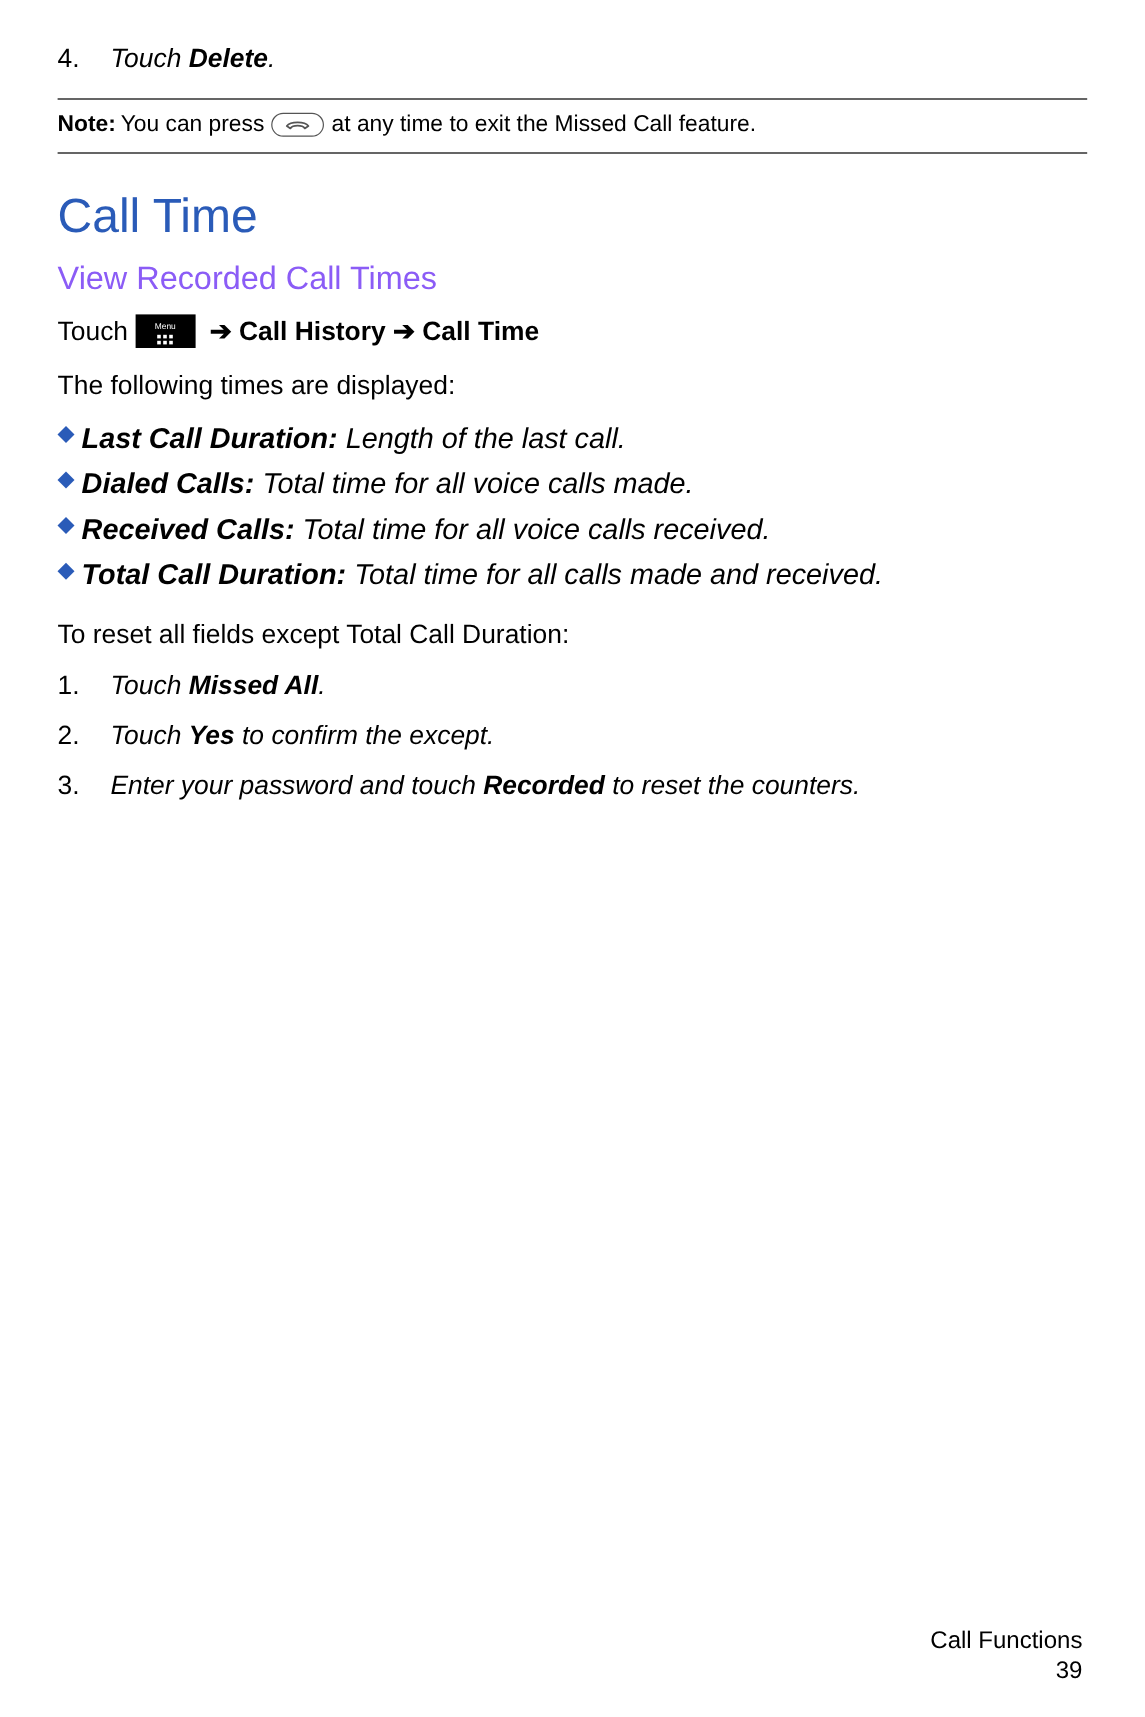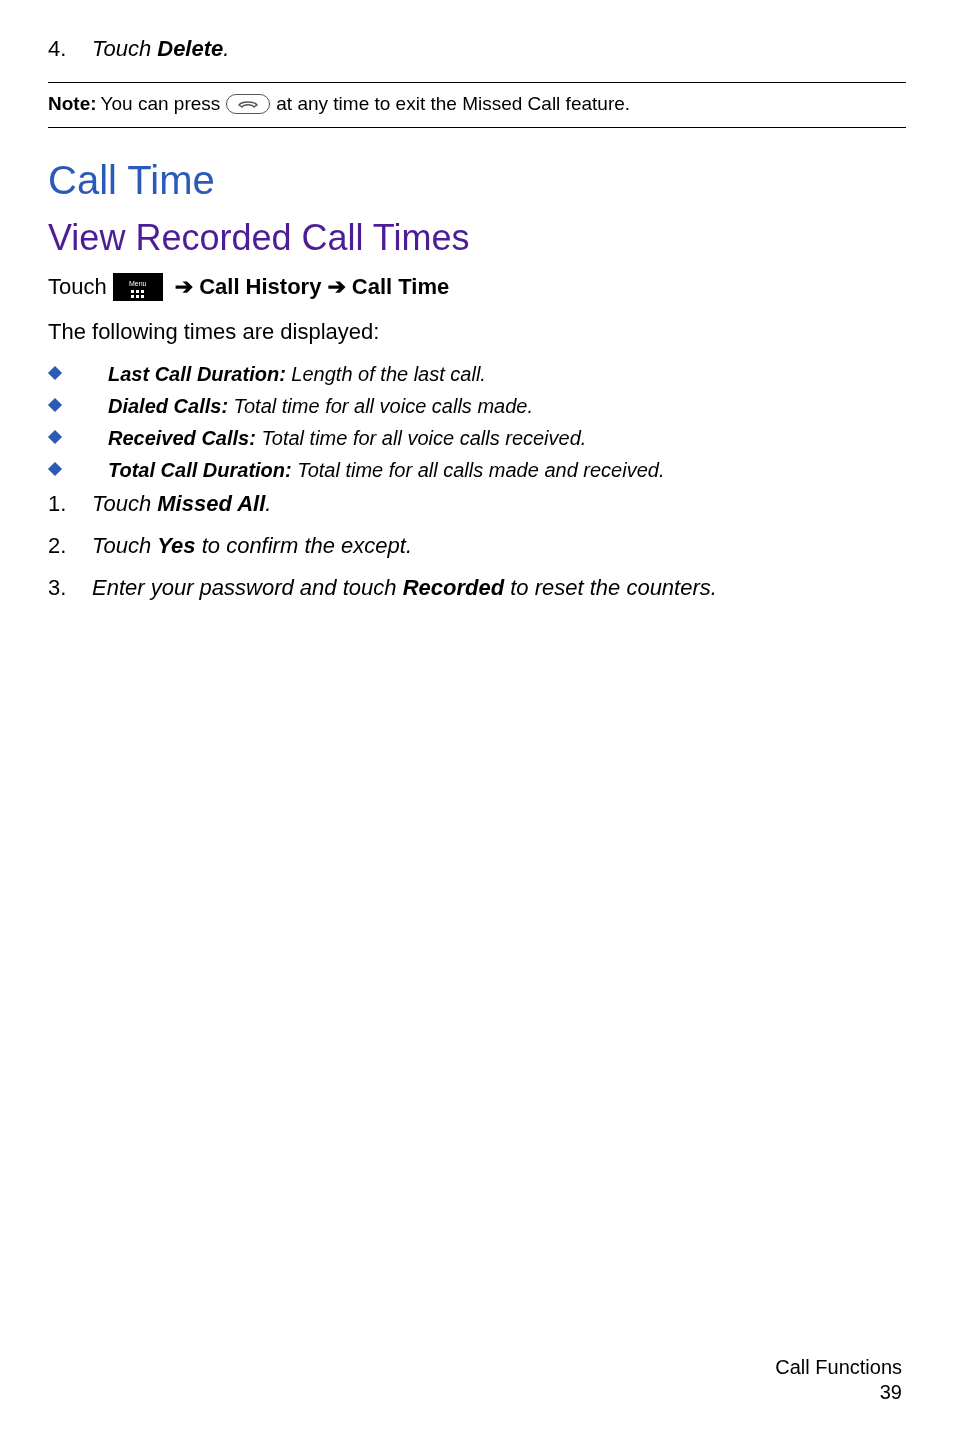--- a/index.html
+++ b/index.html
@@ -48,22 +48,22 @@
     font-family: Arial, Helvetica, sans-serif;
     font-weight: 400;
     font-size: 40px;
     color: #2a5bb8;
     margin: 22px 0 10px 0;
     letter-spacing: 0px;
   }
   h2 {
     font-family: Arial, Helvetica, sans-serif;
     font-weight: 400;
-    font-size: 36px;
-    color: #4c1d95;
+    font-size: 27px;
+    color: #8b5cf6;
     margin: 14px 0 14px 0;
   }
   .touch-path {
     font-size: 22px;
     display: flex;
     align-items: center;
     flex-wrap: wrap;
     gap: 6px;
     margin: 10px 0 18px 0;
   }
@@ -97,24 +97,23 @@
     font-size: 22px;
     font-weight: bold;
   }
   .body-text {
     font-size: 22px;
     margin: 10px 0 14px 0;
   }
   .bullet-item {
     display: flex;
     align-items: flex-start;
-    font-size: 20px;
+    font-size: 24px;
     line-height: 1.5;
     margin: 2px 0;
-    gap: 40px;
   }
   .diamond {
     flex: 0 0 auto;
     width: 10px;
     height: 10px;
     background: #2a5bb8;
     transform: rotate(45deg);
     margin: 9px 8px 0 2px;
   }
   .bullet-text {
@@ -207,20 +206,21 @@
     <div class="bullet-item">
       <span class="diamond"></span>
       <span class="bullet-text"><b>Received Calls:</b><span> Total time for all voice calls received.</span></span>
     </div>
     <div class="bullet-item">
       <span class="diamond"></span>
       <span class="bullet-text"><b>Total Call Duration:</b><span> Total time for all calls made and received.</span></span>
     </div>
   </div>
 
+  <div class="body-text" style="margin-top:18px">To reset all fields except Total Call Duration:</div>
 
   <div>
     <div class="ol-item">
       <span class="ol-num">1.</span>
       <span class="bullet-text"><span>Touch </span><b>Missed All</b><span>.</span></span>
     </div>
     <div class="ol-item">
       <span class="ol-num">2.</span>
       <span class="bullet-text"><span>Touch </span><b>Yes</b><span> to confirm the except.</span></span>
     </div>

